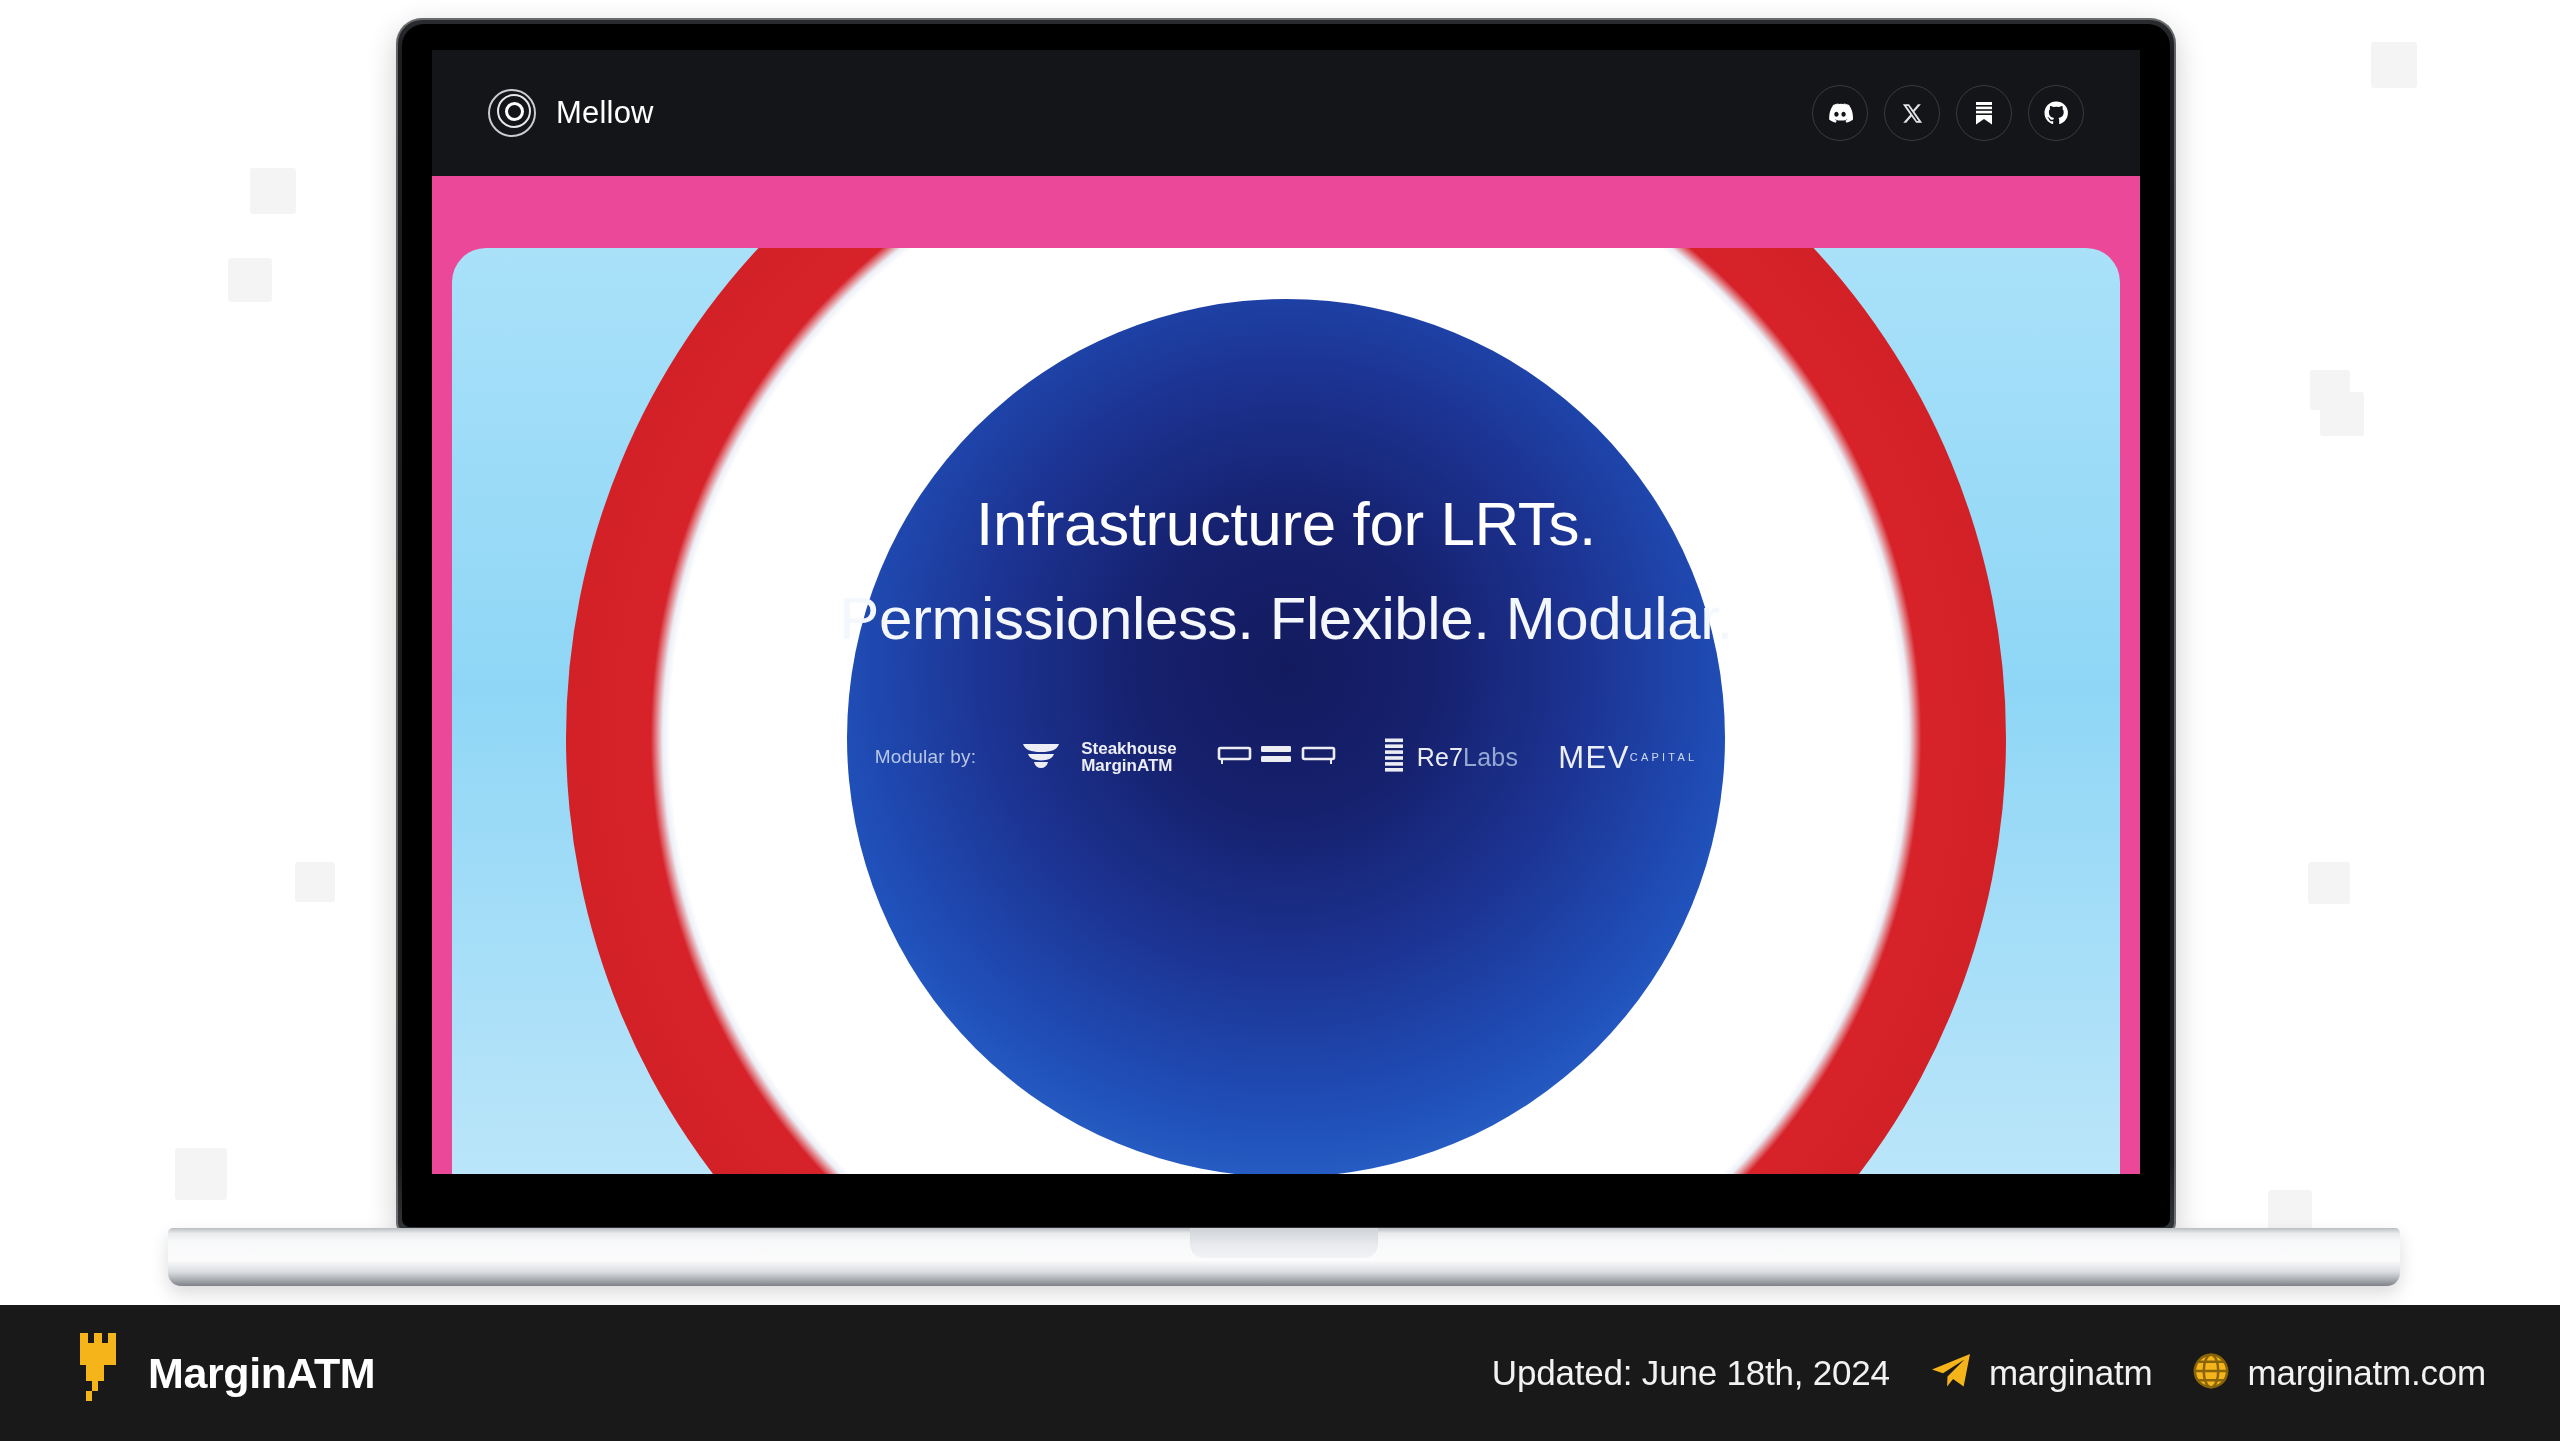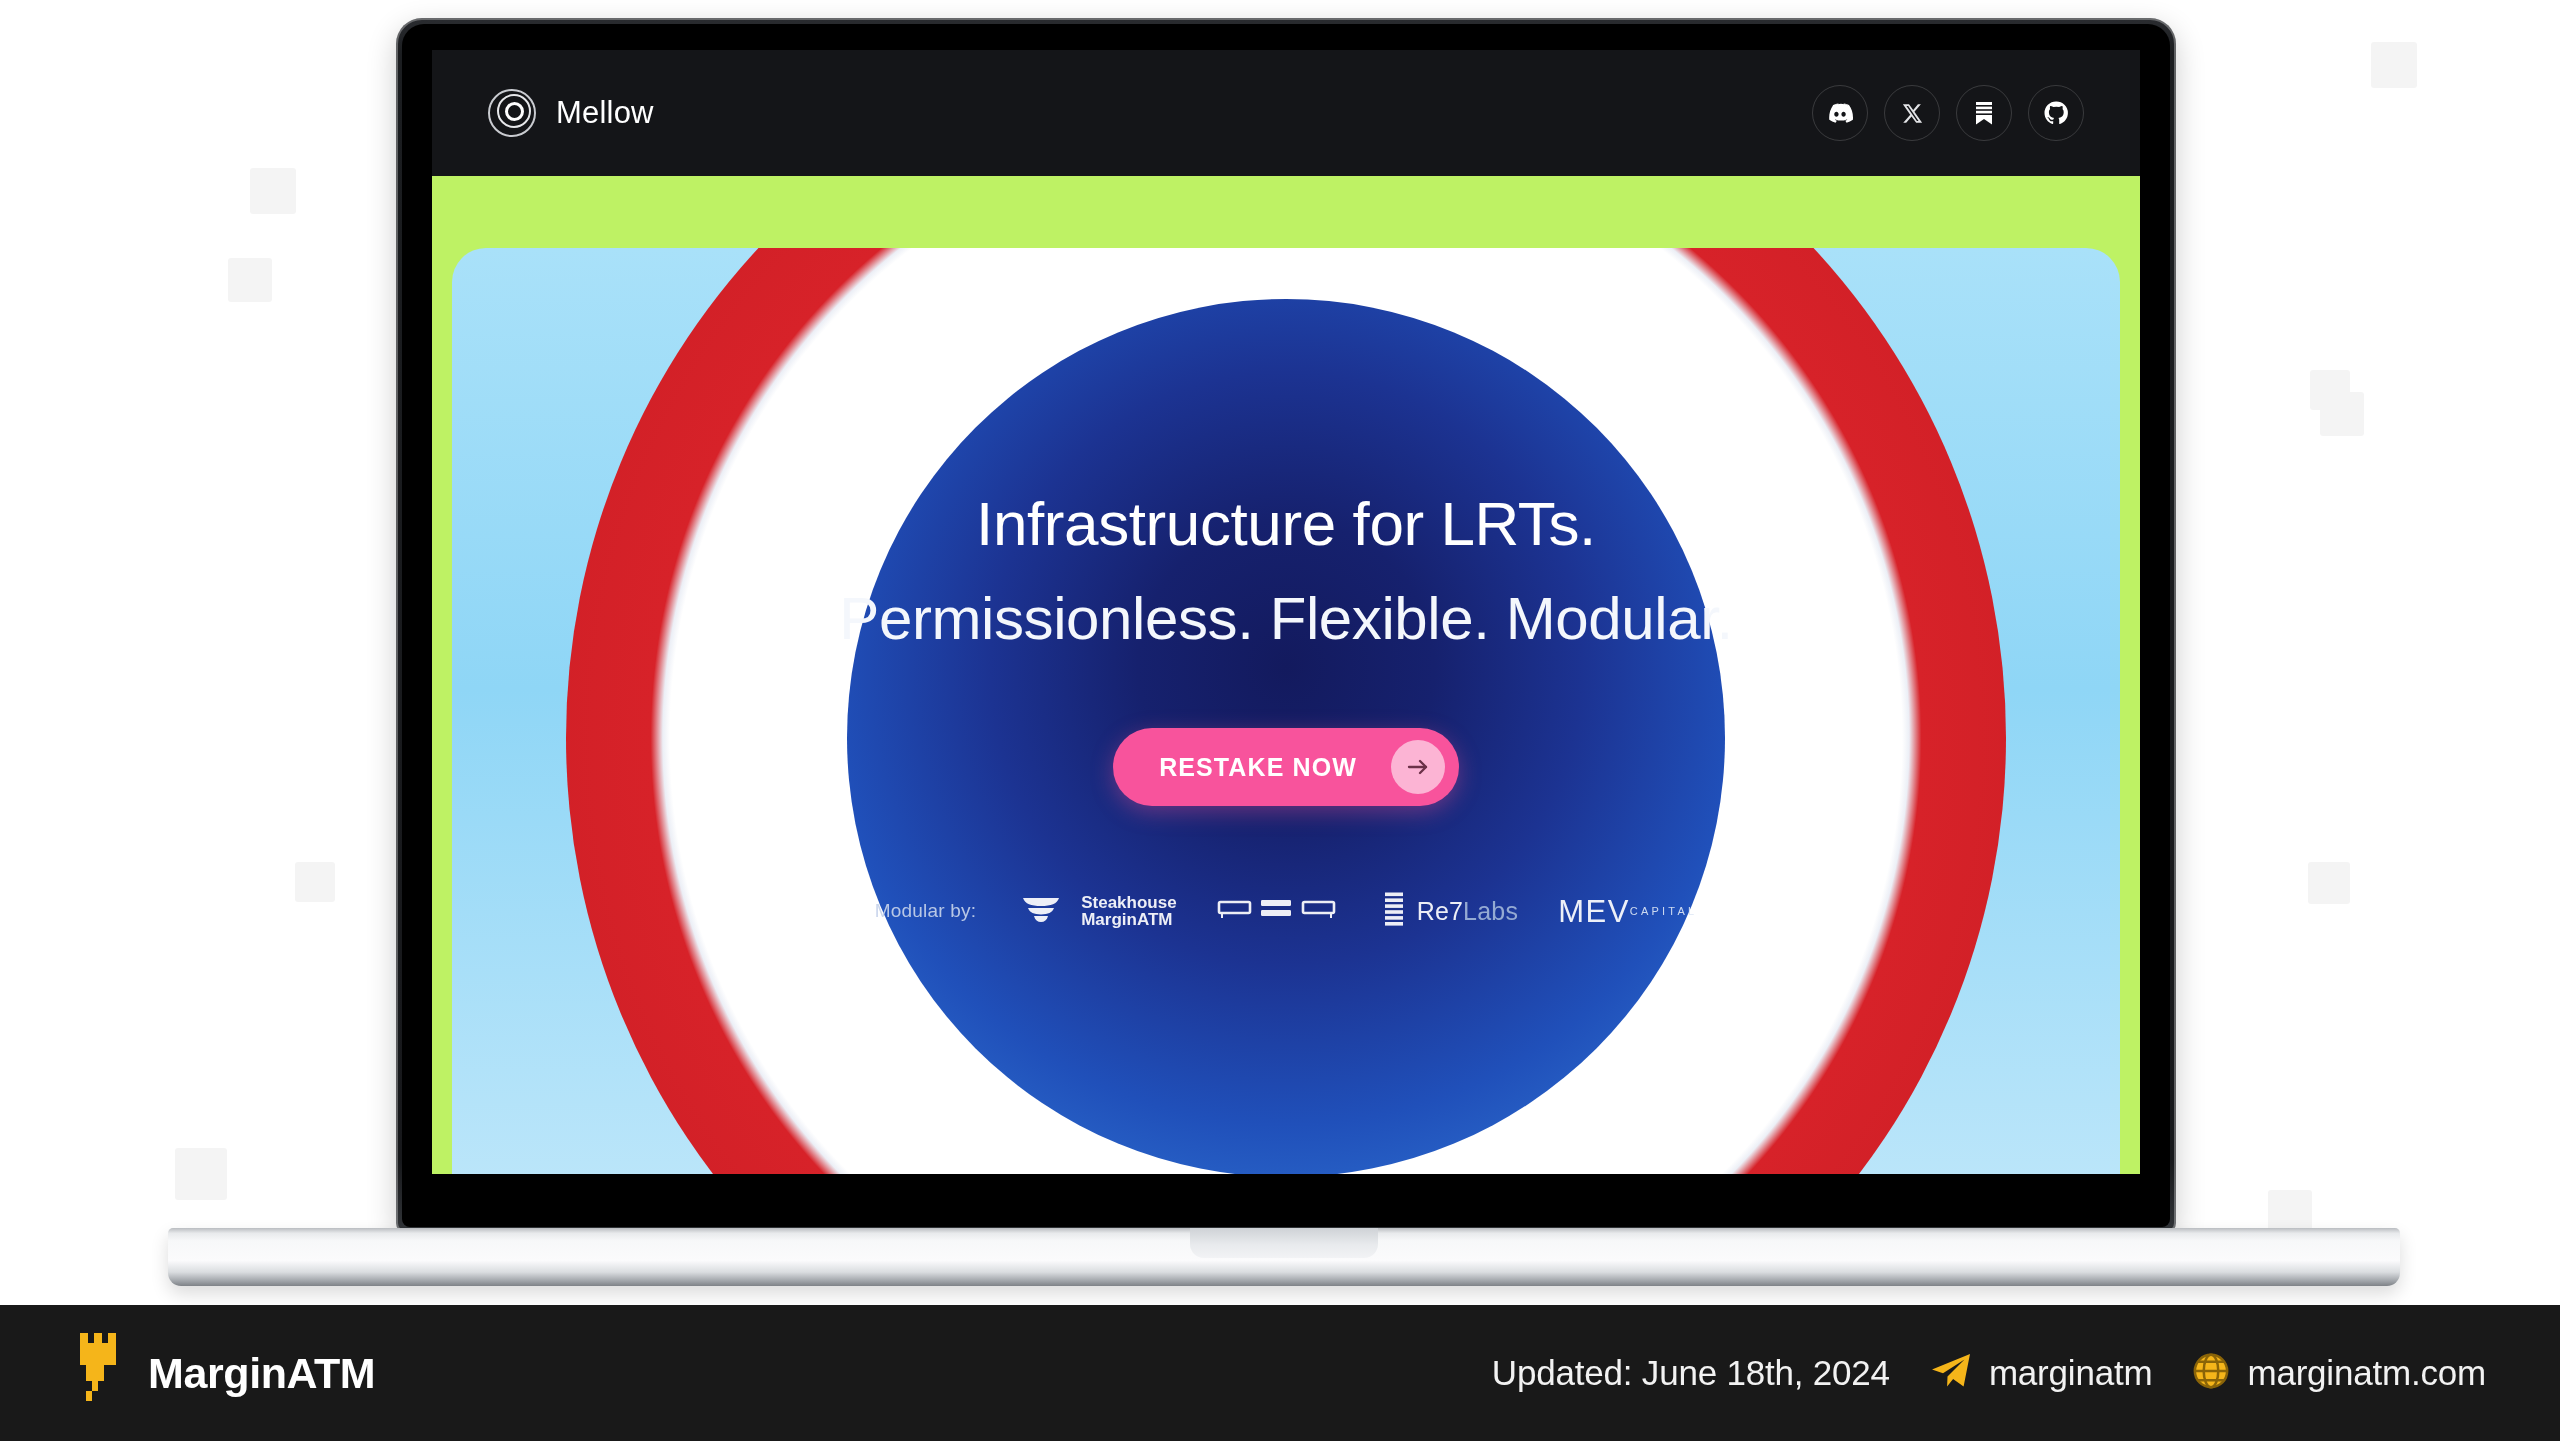--- a/index.html
+++ b/index.html
@@ -66,21 +66,21 @@
     overflow: hidden;
   }
 
   
   #screen {
     position: absolute;
     left: 30px;
     top: 26px;
     width: 1708px;
     height: 1124px;
-    background: #bef264;
+    background: #ec4899;
     overflow: hidden;
   }
 
   
   #site-header {
     position: absolute;
     left: 0; top: 0;
     width: 1708px;
     height: 126px;
     display: flex;
@@ -432,29 +432,20 @@
           </div>
 
           <div id="hero-card">
             <div id="ring-red"></div>
             <div id="ring-blue"></div>
 
             <div id="hero-content">
               <div class="hero-h1">Infrastructure for LRTs.</div>
               <div class="hero-h2">Permissionless. Flexible. Modular.</div>
 
-              <button id="cta-button">
-                <span id="cta-label">RESTAKE NOW</span>
-                <span id="cta-arrow">
-                  <svg width="24" height="20" viewBox="0 0 24 20" fill="none" stroke="#6b3148" stroke-width="2.3" stroke-linecap="round" stroke-linejoin="round">
-                    <path d="M3 10h17"></path>
-                      <path d="M14 4l6 6-6 6"></path>
-                  </svg>
-                </span>
-              </button>
 
               <div id="trusted-row">
                 <span id="trusted-label">Modular by:</span>
 
                 <span class="partner">
                   <span class="steakhouse">
                     <span>
                       <svg width="38" height="28" viewBox="0 0 38 28" fill="#ffffff">
                         <path d="M1 3h36c-2 6-8 8-18 8S3 9 1 3z"></path>
                         <path d="M6 13h26c-1.6 4.6-6 6.4-13 6.4S7.6 17.6 6 13z"></path>

